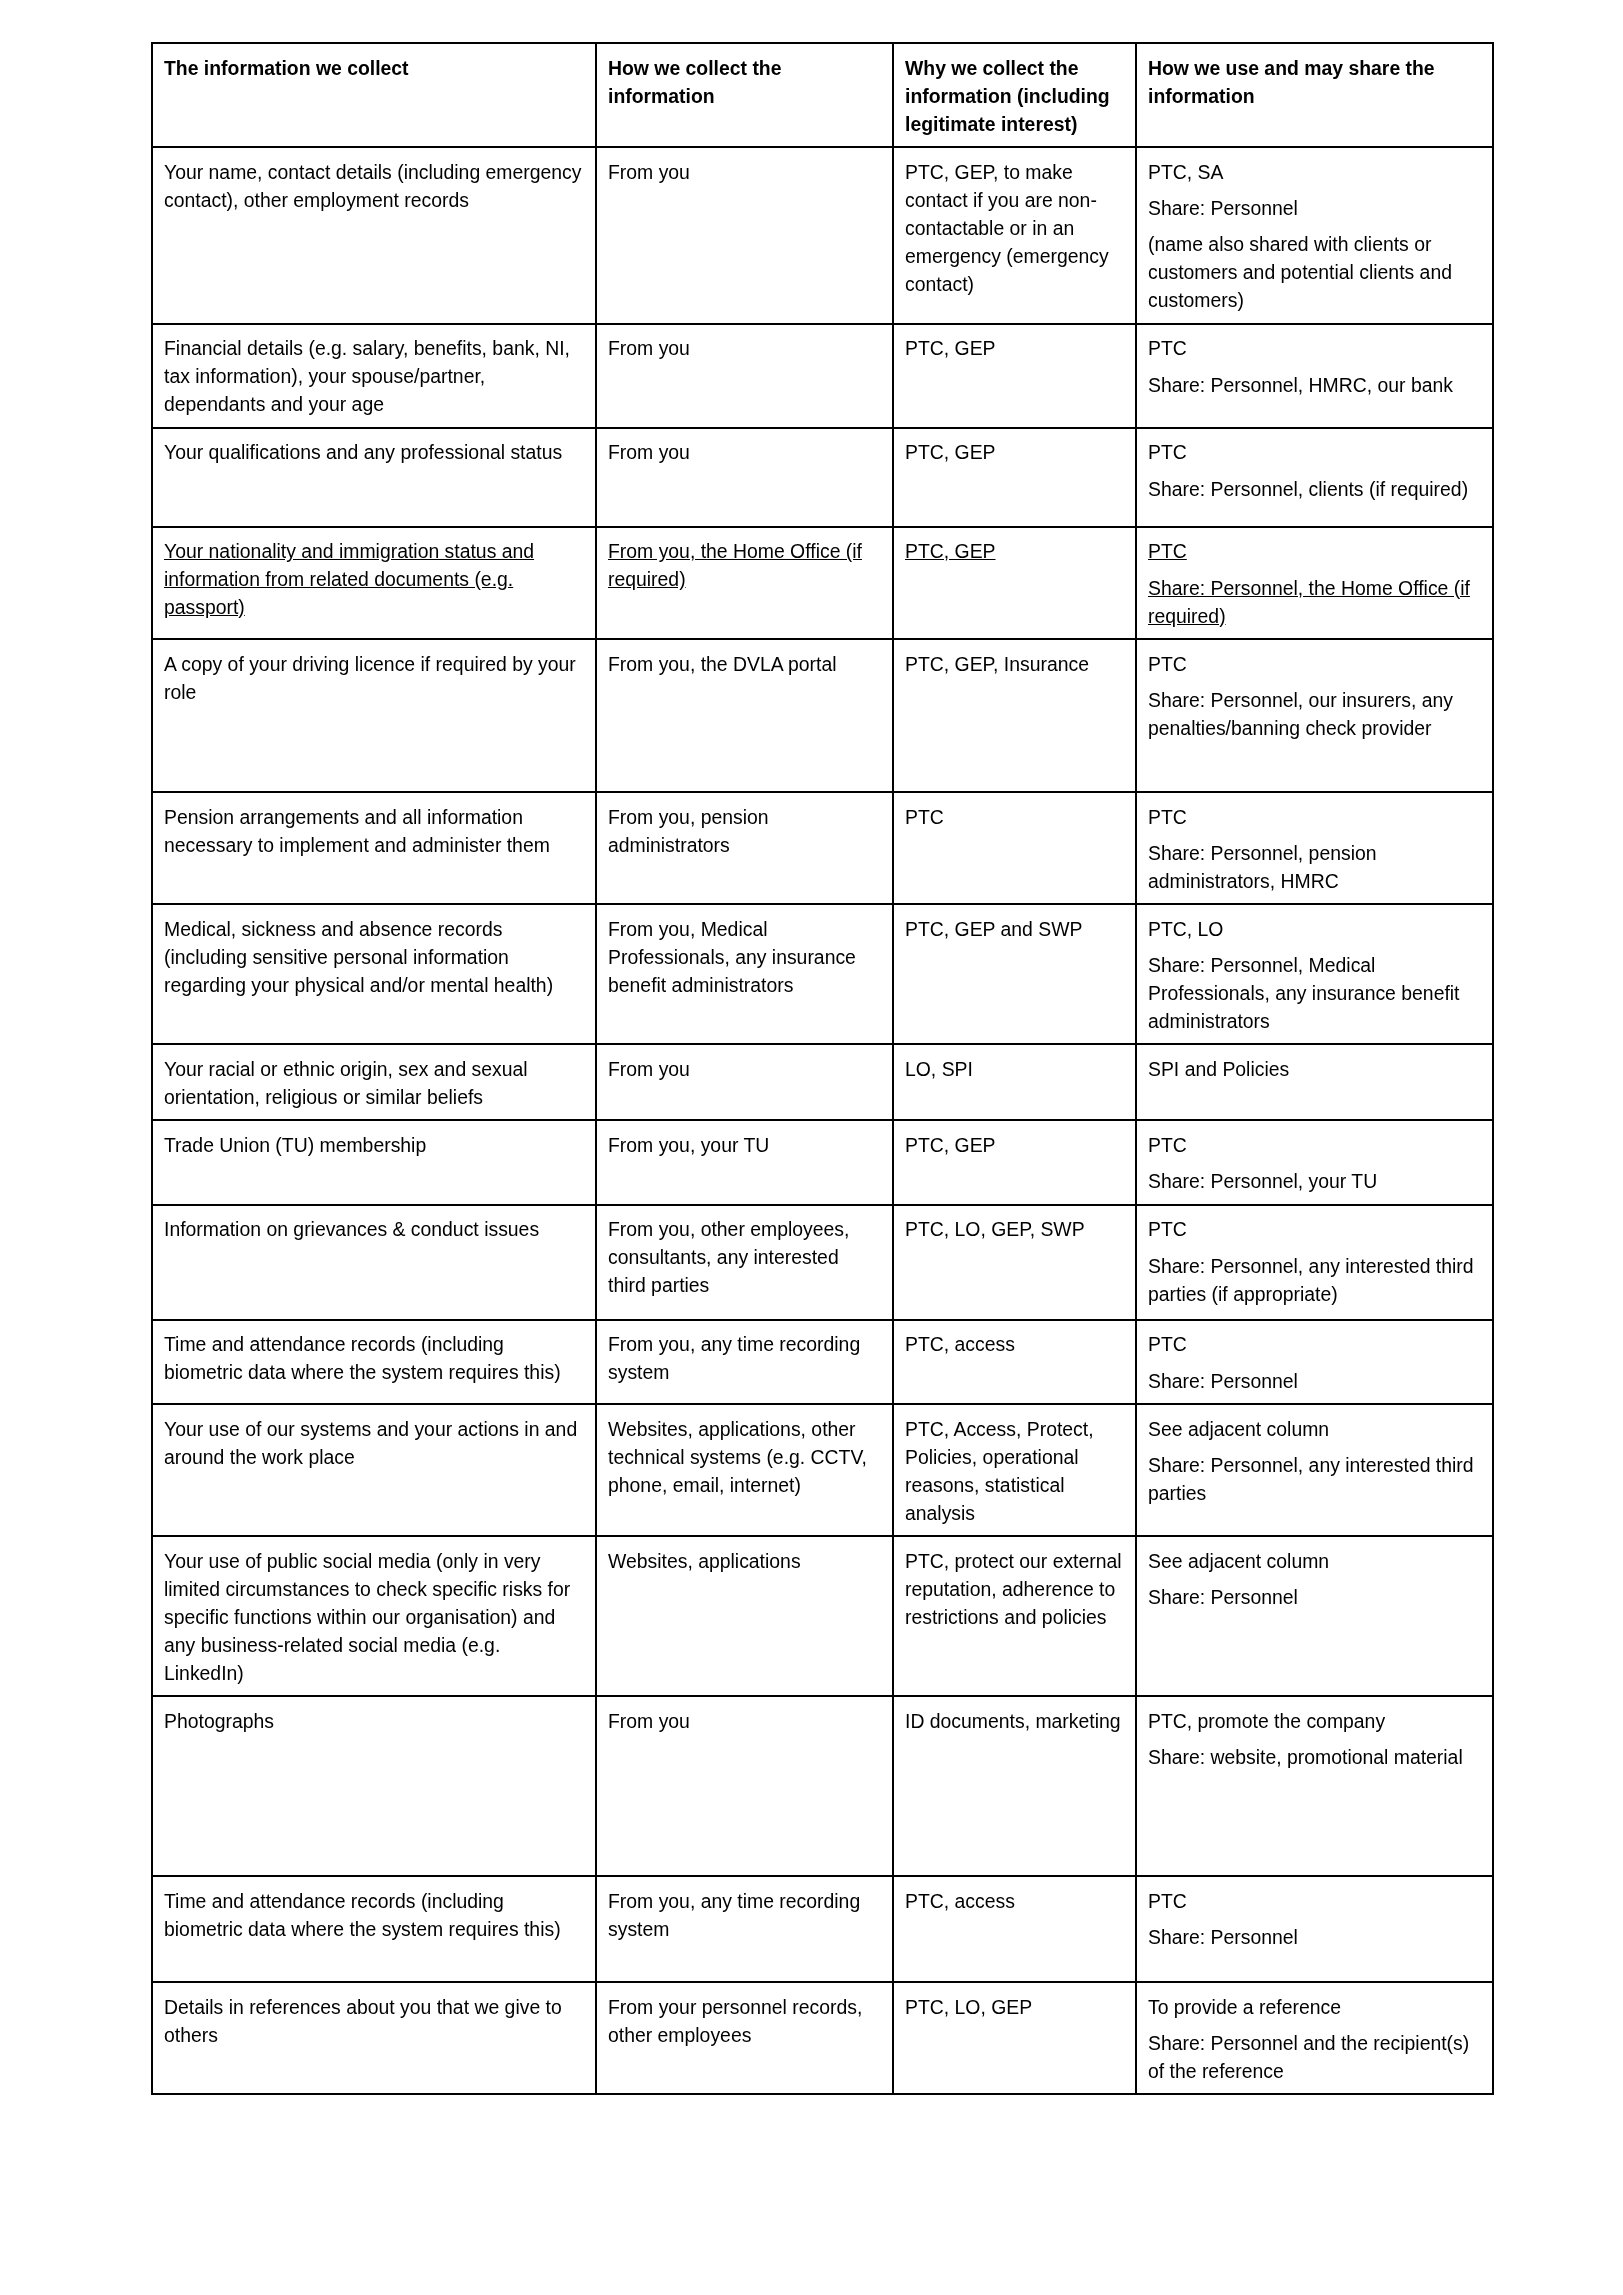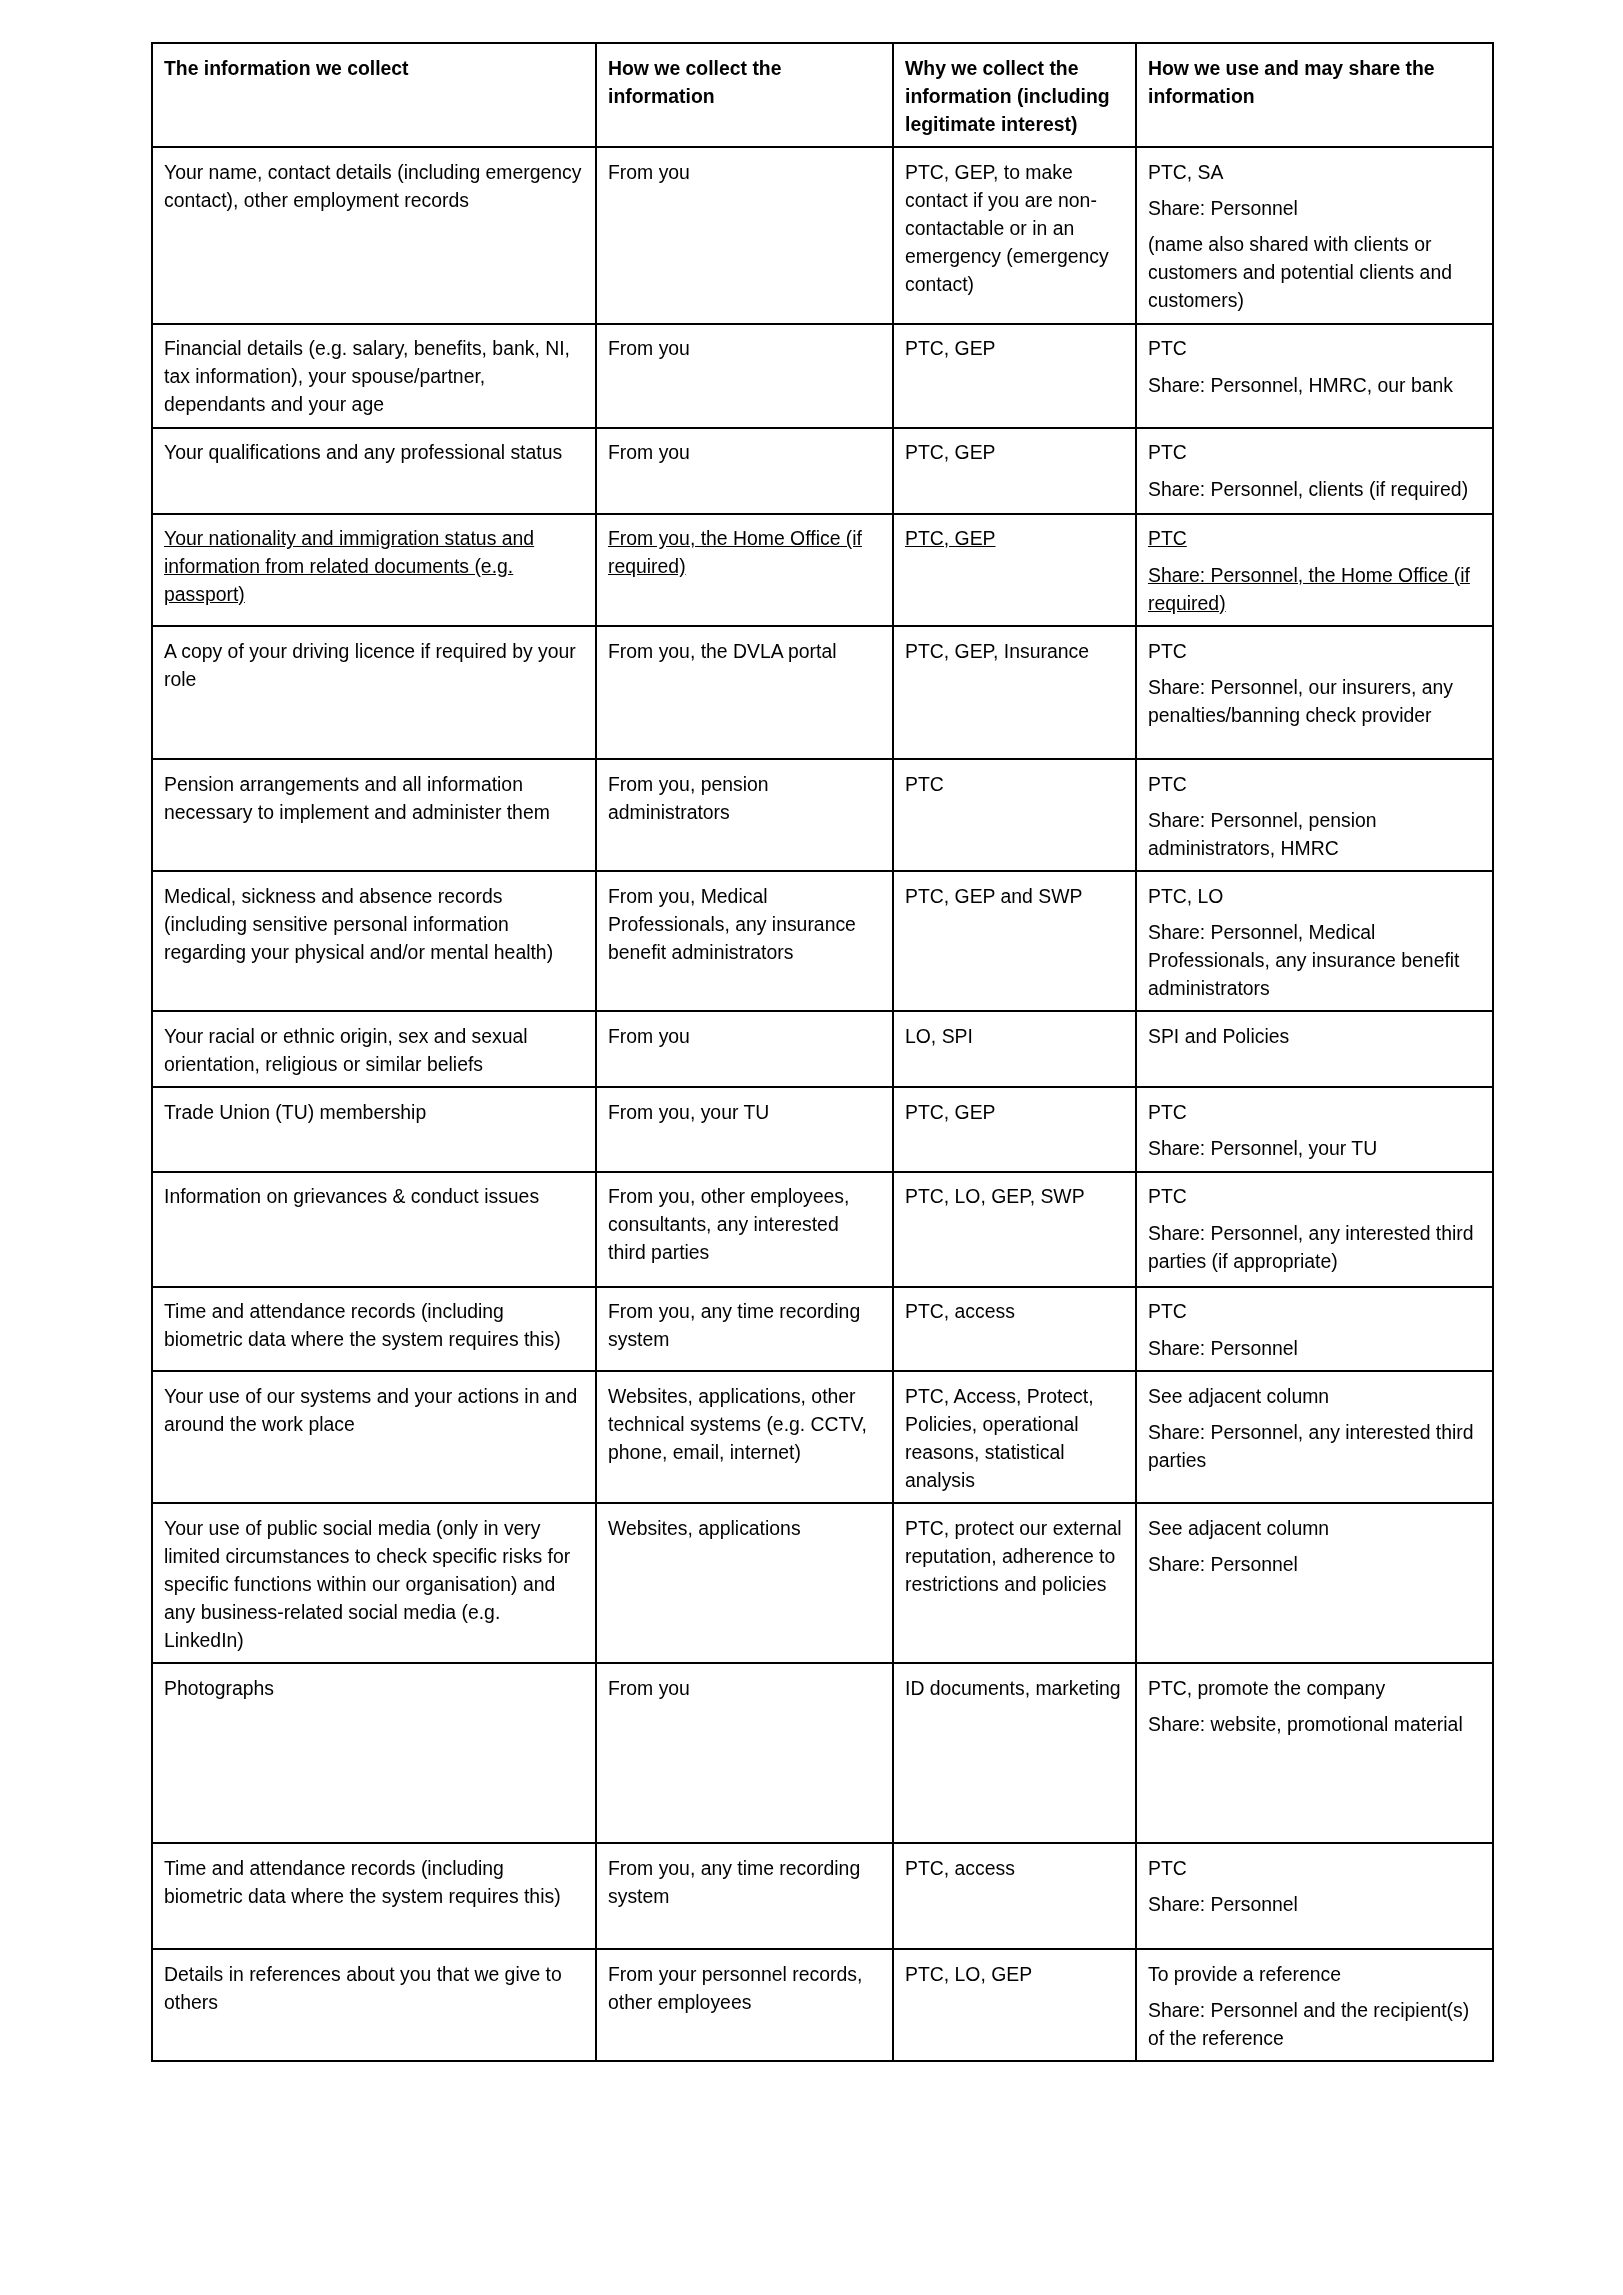--- a/index.html
+++ b/index.html
@@ -25,23 +25,23 @@
     word-wrap:break-word;
   }
   table.privacy th{font-weight:bold;}
   table.privacy td{font-weight:normal;}
   td p, th p{margin:0 0 8.3px 0;}
   td p:last-child, th p:last-child{margin-bottom:0;}
   
   thead tr{height:98px;border-radius:32px;}
   tbody tr:nth-child(1){height:160px;}
   tbody tr:nth-child(2){height:101px;}
-  tbody tr:nth-child(3){height:86px;}
+  tbody tr:nth-child(3){height:99px;}
   tbody tr:nth-child(4){height:108px;text-decoration:underline;}
-  tbody tr:nth-child(5){height:133px;}
+  tbody tr:nth-child(5){height:153px;}
   tbody tr:nth-child(6){height:106px;}
   tbody tr:nth-child(7){height:137px;}
   tbody tr:nth-child(8){height:65px;}
   tbody tr:nth-child(9){height:81px;}
   tbody tr:nth-child(10){height:115px;padding-left:11px;}
   tbody tr:nth-child(11){height:75px;}
   tbody tr:nth-child(12){height:98px;}
   tbody tr:nth-child(13){height:141px;}
   tbody tr:nth-child(14){height:180px;margin-left:32px;}
   tbody tr:nth-child(15){height:106px;padding-left:22px;}

